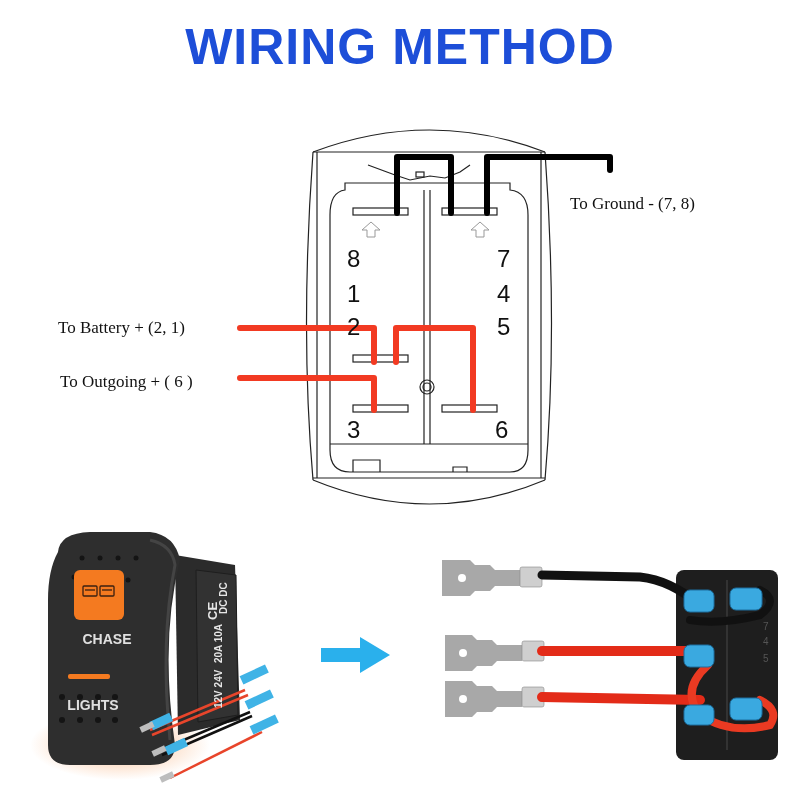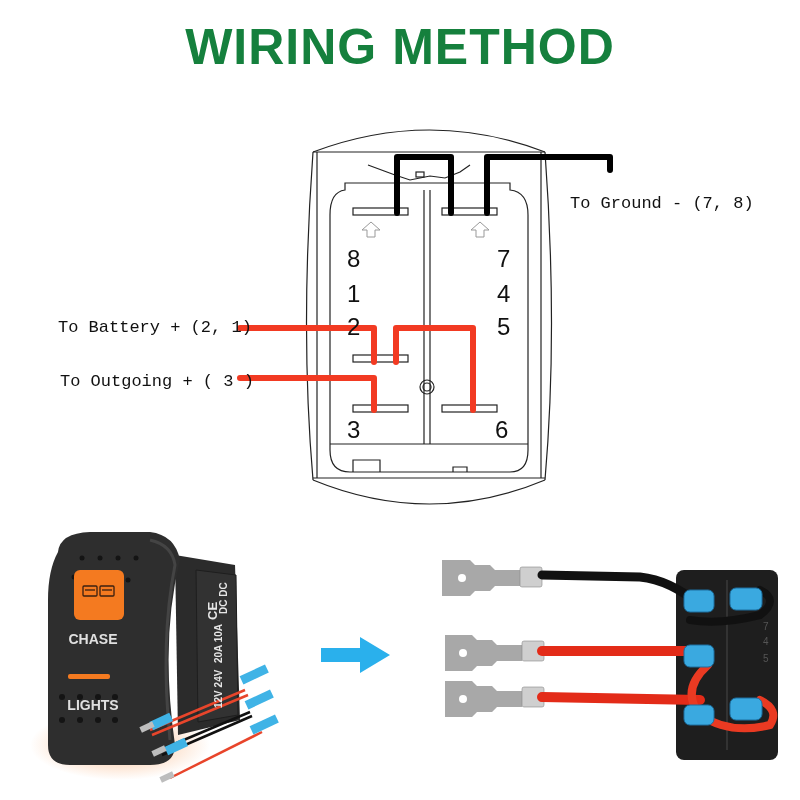--- a/index.html
+++ b/index.html
@@ -1,18 +1,18 @@
 <!DOCTYPE html>
 <html><head>
 <meta charset="utf-8">
 <style>
   html, body { margin:0; padding:0; background:#ffffff; }
   body { width:800px; height:800px; position:relative; overflow:hidden; font-family:"Liberation Sans", sans-serif; }
-  .title { position:absolute; left:0; top:18px; width:800px; text-align:center; font-weight:bold; font-size:50px; color:#15803d; letter-spacing:1px; font-family:"Liberation Sans", sans-serif; }
-  .lbl { position:absolute; font-size:17px; color:#111; font-family:Liberation Mono, monospace; white-space:nowrap; }
+  .title { position:absolute; left:0; top:18px; width:800px; text-align:center; font-weight:bold; font-size:50px; color:#1d4ed8; letter-spacing:1px; font-family:"Liberation Sans", sans-serif; }
+  .lbl { position:absolute; font-size:17px; color:#111; font-family:Liberation Serif, serif; white-space:nowrap; }
   .pin { position:absolute; font-size:24px; color:#111; font-family:"Liberation Sans", sans-serif; }
   svg { position:absolute; left:0; top:0; }
   .sidetext { position:absolute; color:#e6e6e6; font-size:10px; font-weight:bold; font-family:"Liberation Sans", sans-serif; transform:rotate(-90deg); transform-origin:left top; white-space:nowrap; }
   .chase { position:absolute; color:#e0e0e0; font-weight:bold; font-size:14px; text-align:center; line-height:18px; font-family:"Liberation Sans", sans-serif; }
 </style>
 </head>
 <body>
 
 <div class="title">WIRING METHOD</div>
 
@@ -61,21 +61,21 @@
 
   <g fill="none" stroke="#f23a22" stroke-width="6" stroke-linecap="round" stroke-linejoin="round">
     <path d="M240,328 L374,328 L374,362"></path>
     <path d="M396,362 L396,328 L473,328 L473,410"></path>
     <path d="M240,378 L374,378 L374,410"></path>
   </g>
 </svg>
 
 <div class="lbl" style="left:570px; top:194px;">To Ground - (7, 8)</div>
 <div class="lbl" style="left:58px; top:318px;">To Battery + (2, 1)</div>
-<div class="lbl" style="left:60px; top:372px;">To Outgoing + ( 3 )</div>
+<div class="lbl" style="left:60px; top:372px;">To Outgoing + ( 6 )</div>
 
 <div class="pin" style="left:347px; top:245px;">8</div>
 <div class="pin" style="left:347px; top:280px;">1</div>
 <div class="pin" style="left:347px; top:313px;">2</div>
 <div class="pin" style="left:347px; top:416px;">3</div>
 <div class="pin" style="left:497px; top:245px;">7</div>
 <div class="pin" style="left:497px; top:280px;">4</div>
 <div class="pin" style="left:497px; top:313px;">5</div>
 <div class="pin" style="left:495px; top:416px;">6</div>
 
@@ -138,21 +138,21 @@
     <rect x="150" y="717" width="22" height="9" transform="rotate(-25 161 721)"></rect>
     <rect x="165" y="742" width="22" height="9" transform="rotate(-25 176 746)"></rect>
   </g>
   <g fill="#bdbdbd">
     <rect x="140" y="724" width="14" height="6" transform="rotate(-25 147 727)"></rect>
     <rect x="152" y="748" width="14" height="6" transform="rotate(-25 159 751)"></rect>
     <rect x="160" y="774" width="14" height="6" transform="rotate(-25 167 777)"></rect>
   </g>
 </svg>
 
-<div class="chase" style="left:62px; top:630px; width:62px;">CHASE</div>
+<div class="chase" style="left:76px; top:630px; width:62px;">CHASE</div>
 <div class="chase" style="left:62px; top:648px; width:62px;margin-top:48px;">LIGHTS</div>
 <div class="sidetext" style="left:205px; top:620px; font-size:13px;">CE</div>
 <div class="sidetext" style="left:218px; top:614px;">DC DC</div>
 <div class="sidetext" style="left:213px; top:663px;">20A 10A</div>
 <div class="sidetext" style="left:213px; top:708px;">12V 24V</div>
 
 <svg width="800" height="800">
   <path d="M321,648 L360,648 L360,637 L390,655 L360,673 L360,662 L321,662 Z" fill="#2ab0ec"></path>
 </svg>
 

